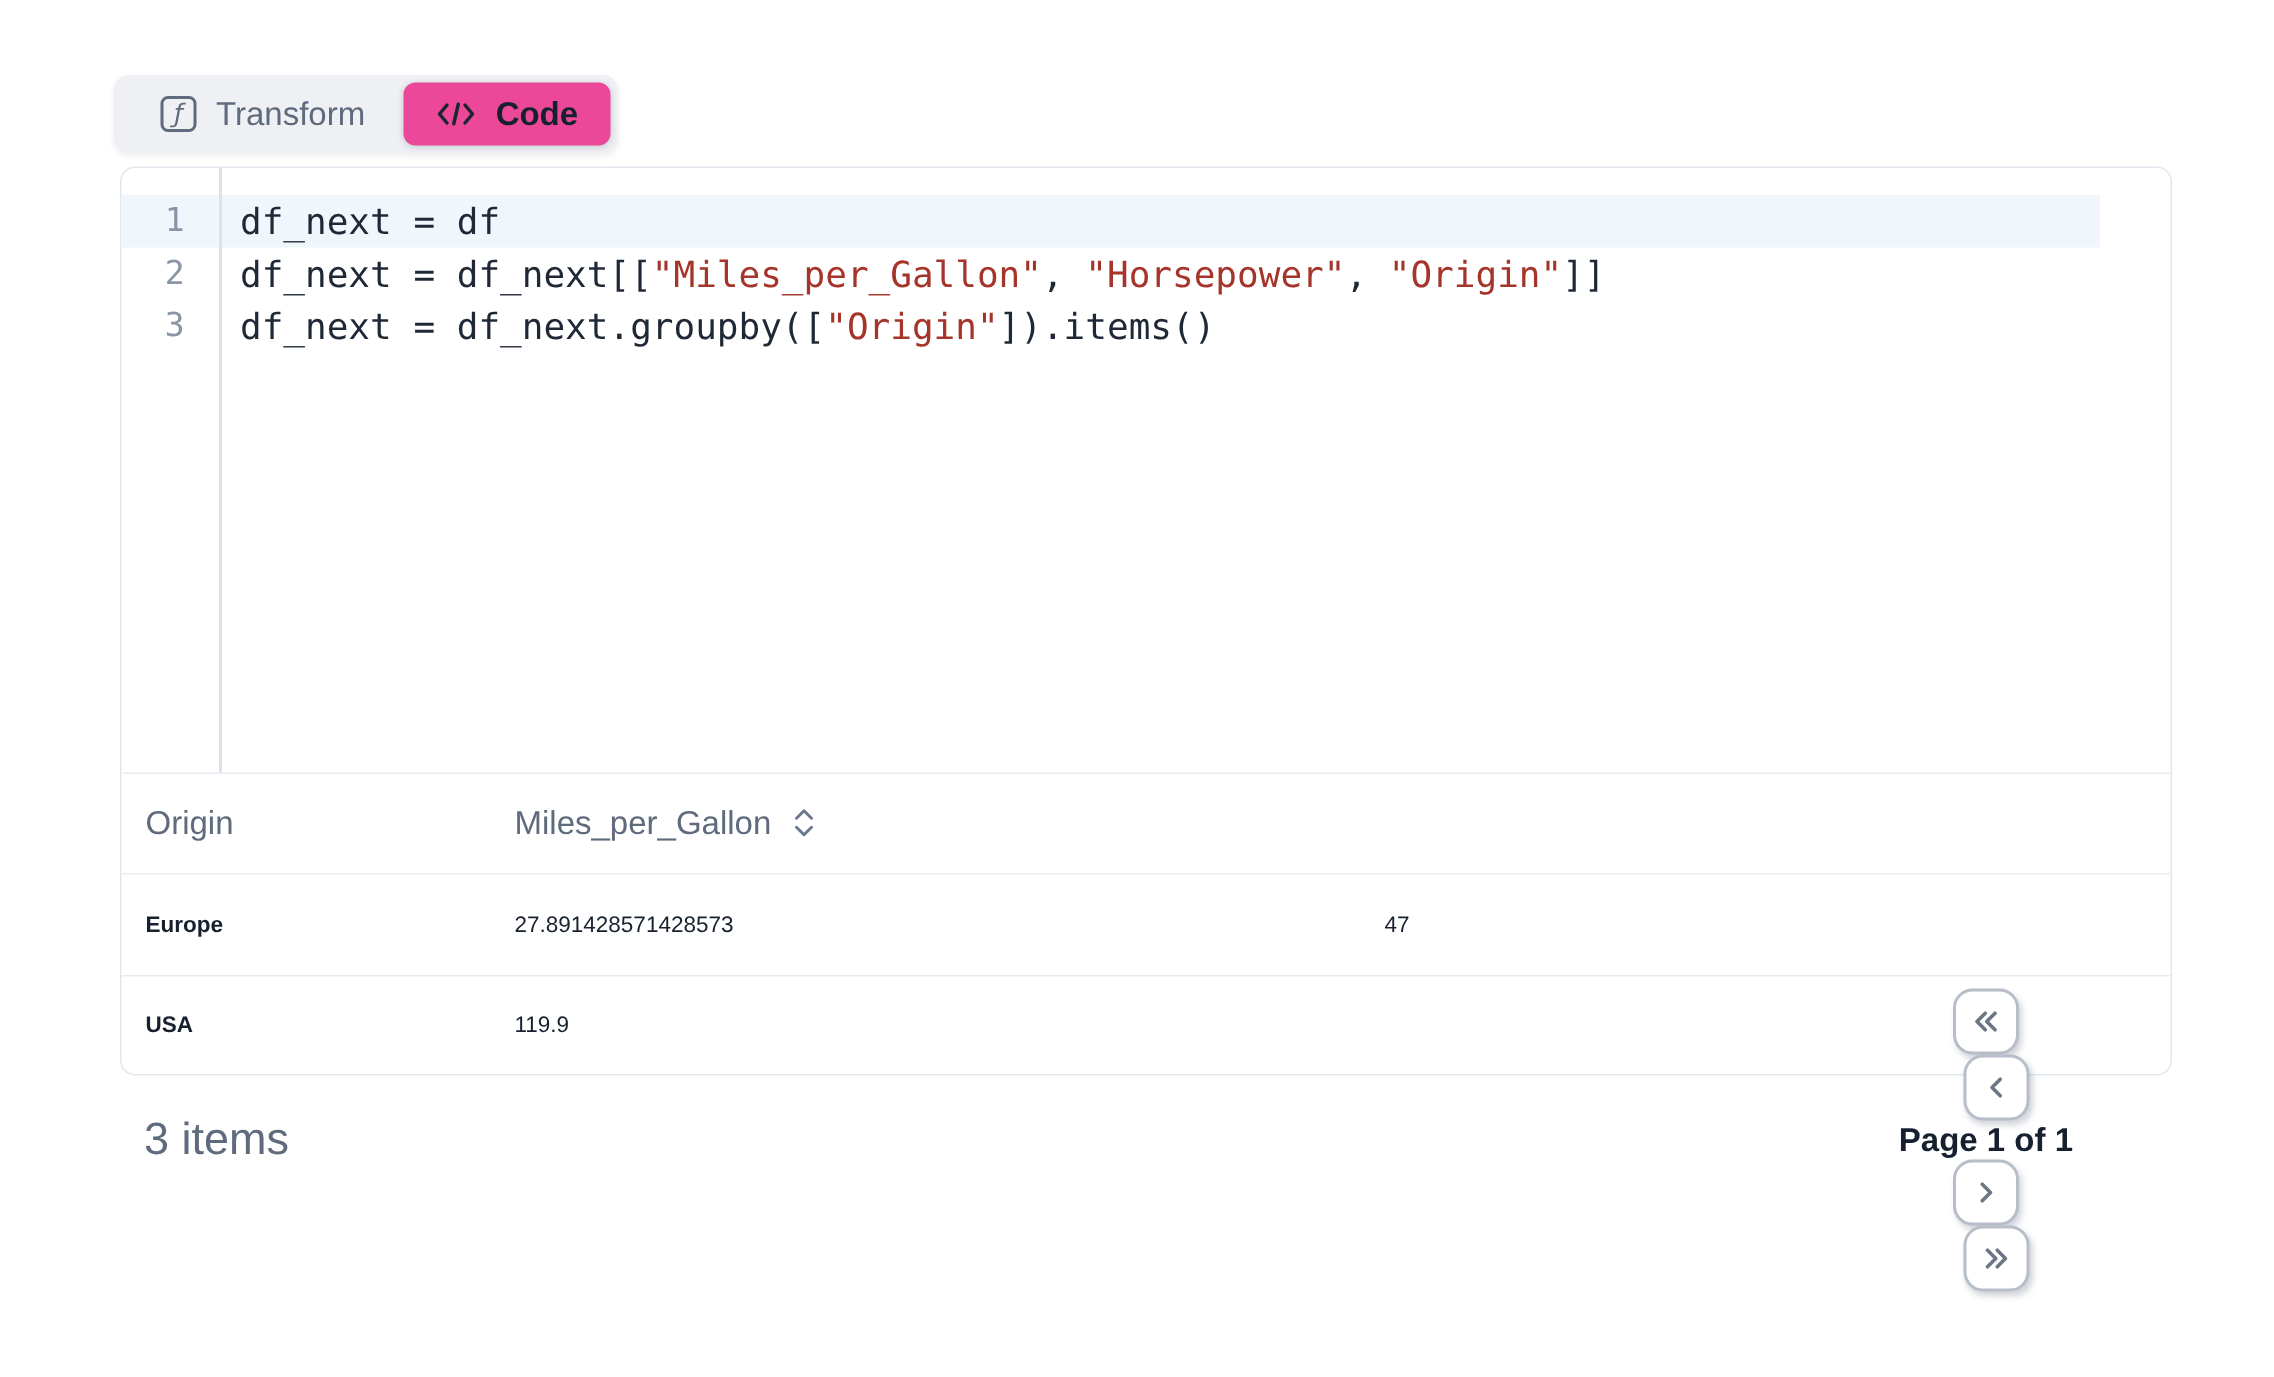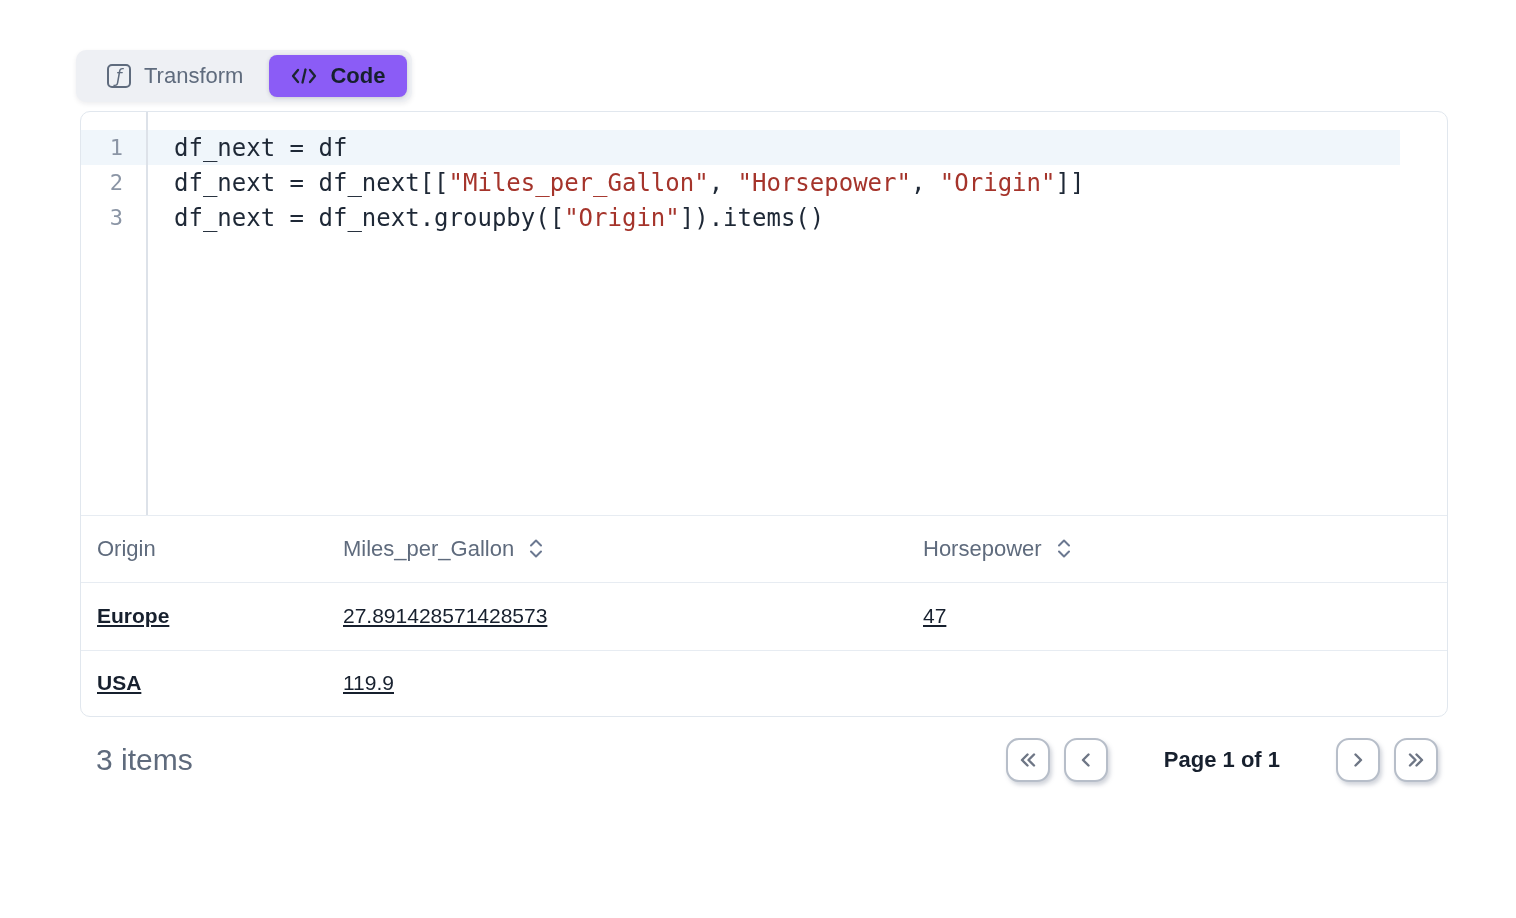--- a/index.html
+++ b/index.html
@@ -25,21 +25,21 @@
     gap: 13px;
     height: 42px;
     padding: 0 22px;
     border-radius: 8px;
     font-size: 22px;
     cursor: pointer;
     white-space: nowrap;
   }
   .tab.inactive { color: #5f6b7d; font-weight: 500; padding: 0 26px; }
   .tab.active {
-    background: #8b5cf6;
+    background: #ec4899;
     color: #16202e;
     font-weight: 700;
     box-shadow: 0 1px 4px rgba(20,30,50,0.18);
   }
   .fn-icon {
     display: inline-flex; align-items: center; justify-content: center;
     width: 24px; height: 24px;
     border: 2px solid #5f6b7d; border-radius: 5px;
     font-family: "DejaVu Sans", sans-serif;
     font-size: 17px; line-height: 1; color: #5f6b7d; font-style: italic;
@@ -76,49 +76,49 @@
   }
   .code-line.active { background: #f0f6fb; }
   .line-no {
     width: 65px;
     flex: 0 0 65px;
     text-align: right;
     padding-right: 23px;
     color: #8b95a5;
     font-size: 22px;
   }
-  .line-code { white-space: pre; padding-left: 28px; color: #1e2836; }
+  .line-code { white-space: pre; padding-left: 14px; color: #1e2836; }
   .tok-string { color: #a5342b; }
 
   
   .tbl-row {
     display: grid;
     grid-template-columns: 246px 580px 1fr;
     align-items: center;
   }
   .tbl-head { height: 67px; border-bottom: 1.5px solid #e7ecf2; }
   .tbl-head .cell { color: #5f6b7d; font-size: 22px; }
   .head-cell { display: flex; align-items: flex-start; gap: 14px; }
-  .tbl-data { height: 66.5px; font-size: 21px; color: #17202e; text-decoration: underline; }
+  .tbl-data { height: 66.5px; font-size: 15px; color: #17202e; }
   .tbl-data + .tbl-data { border-top: 1.5px solid #e7ecf2; }
   .cell { padding-left: 16px; }
   .cell.first { font-weight: 700; }
   .sort-icon { display: inline-flex; margin-top: 2px; }
 
   
   .footer {
     width: 1368px;
     margin-top: 5px;
     height: 76px;
     display: flex;
     align-items: center;
     justify-content: space-between;
   }
   .items-count { padding-left: 16px; color: #5f6b7d; font-size: 30px; }
-  .pager { display: flex; align-items: center; margin-right: 10px; }
+  .pager { display: flex; align-items: center; margin-right: 10px; flex-direction: column; }
   .page-btn {
     width: 44px; height: 44px;
     background: #ffffff;
     border: 2px solid #b7bec9;
     border-radius: 13px;
     display: inline-flex; align-items: center; justify-content: center;
     cursor: pointer;
     box-shadow: 2px 3px 4px rgba(120,130,150,0.35);
   }
   .page-btn + .page-btn { margin-left: 14px; }
@@ -180,29 +180,20 @@
         <div class="cell">Origin</div>
         <div class="cell head-cell">
           <span>Miles_per_Gallon</span>
           <span class="sort-icon">
             <svg width="16" height="21" viewBox="0 0 16 21" fill="none" stroke="#6b7890" stroke-width="2" stroke-linecap="round" stroke-linejoin="round">
               <path d="M3 7.5 L8 2.5 L13 7.5"></path>
               <path d="M3 13.5 L8 18.5 L13 13.5"></path>
             </svg>
           </span>
         </div>
-        <div class="cell head-cell">
-          <span>Horsepower</span>
-          <span class="sort-icon">
-            <svg width="16" height="21" viewBox="0 0 16 21" fill="none" stroke="#6b7890" stroke-width="2" stroke-linecap="round" stroke-linejoin="round">
-              <path d="M3 7.5 L8 2.5 L13 7.5"></path>
-              <path d="M3 13.5 L8 18.5 L13 13.5"></path>
-            </svg>
-          </span>
-        </div>
       </div>
 
       <div class="tbl-row tbl-data">
         <div class="cell first">Europe</div>
         <div class="cell">27.891428571428573</div>
         <div class="cell">47</div>
       </div>
       <div class="tbl-row tbl-data">
         <div class="cell first">USA</div>
         <div class="cell">119.9</div>

